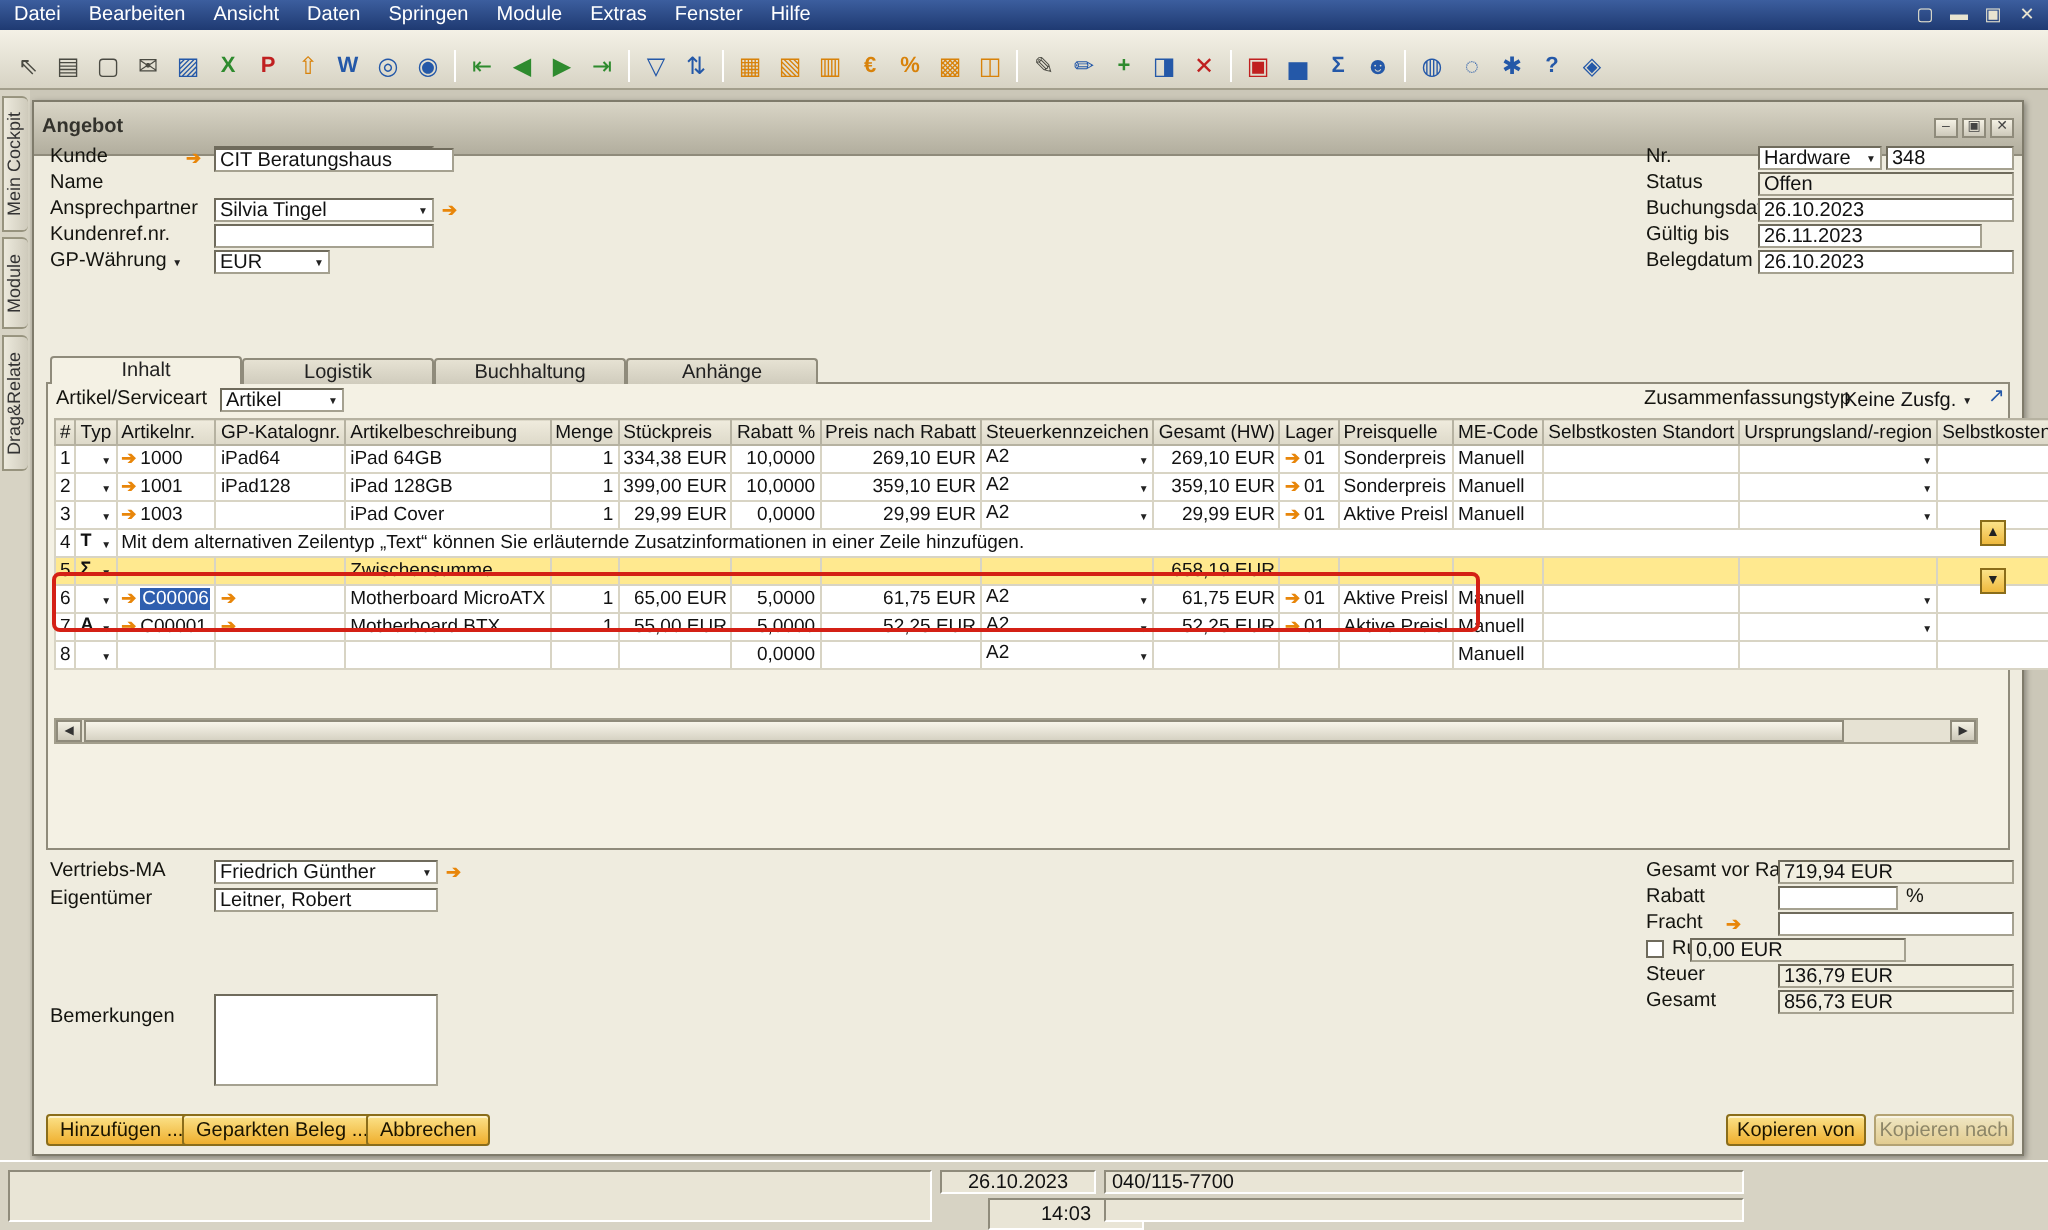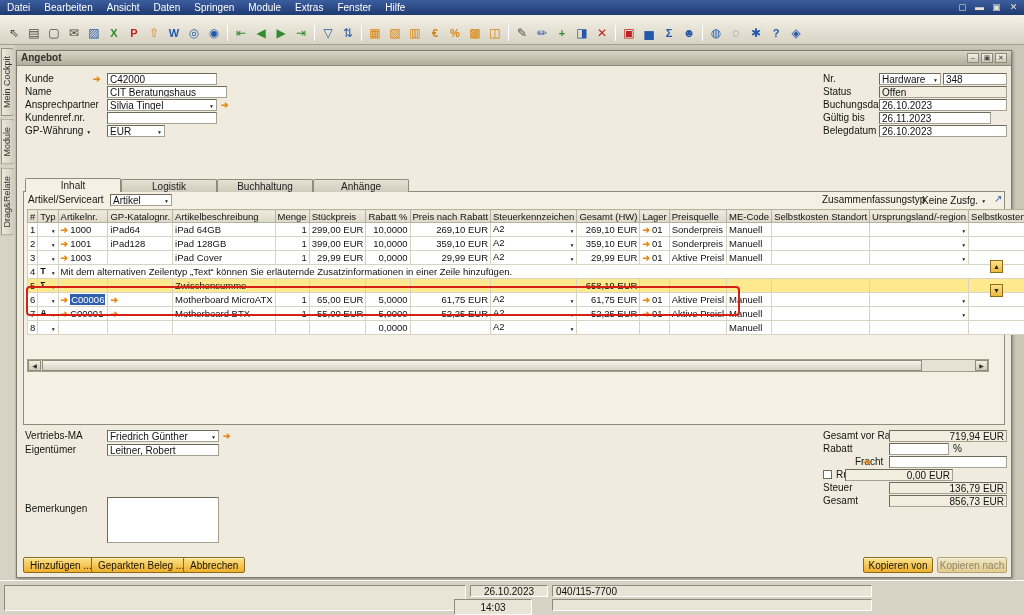--- a/index.html
+++ b/index.html
@@ -21,29 +21,29 @@
   .tb-icon.bold{font-weight:bold;font-size:11px;}
   .tb-icon.or{color:#D8820A}.tb-icon.gr{color:#2E8B2E}.tb-icon.bl{color:#2458A8}.tb-icon.rd{color:#C02020}
   .tb-sep{width:1px;height:16px;background:#A29E8C;border-right:1px solid #fff;margin:0 3px;}
 
   
   .sidebar{position:absolute;left:0;top:45px;width:15px;height:535px;background:#D7D3C4;}
   .side-tab{writing-mode:vertical-rl;transform:rotate(180deg);font-size:9px;color:#333;background:linear-gradient(90deg,#CFCBBC,#ECE9DC);border:1px solid #97937E;border-left:none;border-radius:3px 0 0 3px;margin:3px 0 3px 1px;padding:7px 0;width:13px;text-align:center;white-space:nowrap;}
 
   
   .window{position:absolute;left:16px;top:50px;width:996px;height:528px;background:#EFECDF;border:1px solid #7F7B6B;box-shadow:1px 1px 3px rgba(0,0,0,.35);}
-  .win-titlebar{height:15px;background:linear-gradient(#D9D5C6,#B2AE9E);display:flex;align-items:center;padding:0 4px;border-bottom:1px solid #8F8B7B;}
+  .win-titlebar{height:27px;background:linear-gradient(#D9D5C6,#B2AE9E);display:flex;align-items:center;padding:0 4px;border-bottom:1px solid #8F8B7B;}
   .win-title{font-size:10px;font-weight:bold;color:#33322C;flex:1;line-height:12px;}
   .win-btn{width:12px;height:10px;border:1px solid #8F8B7B;background:linear-gradient(#F4F1E4,#CDC9BA);font-size:7px;line-height:8px;text-align:center;margin-left:2px;color:#444;}
 
   
   .lbl{position:absolute;font-size:10px;height:12px;line-height:12px;white-space:nowrap;color:#14140f;}
   .fld{position:absolute;height:12px;background:#fff;border:1px solid #A5A190;border-top-color:#6F6B5C;border-left-color:#6F6B5C;font-size:10px;padding:0 2px;display:flex;align-items:center;overflow:hidden;white-space:nowrap;}
   .fld.ro{background:#F1EEE0;}
-  .fld.right{justify-content:flex-end;}
+  .fld.right{justify-content:flex-start;}
   .fld .dd{margin-left:auto;}
   .dd::before{content:"▼";font-size:5px;color:#222;}
   .dd{display:inline-block;line-height:10px;}
   .link-arrow::before{content:"➔";color:#E8860A;font-weight:bold;font-size:9px;}
   .link-arrow{display:inline-block;line-height:10px;}
   .abs{position:absolute;}
   .chk{position:absolute;width:9px;height:9px;background:#fff;border:1px solid #6F6B5C;}
   .flat-combo{position:absolute;display:flex;align-items:center;gap:3px;font-size:10px;height:12px;}
 
   
@@ -170,21 +170,21 @@
     <span class="win-btn">✕</span>
   </div>
 
   <div class="lbl" style="left:8px;top:22px">Kunde</div>
   <span class="link-arrow abs" style="left:76px;top:23px"></span>
   <div class="fld" style="left:90px;top:22px;width:110px">
       <span>C42000</span>
     </div>
 
   <div class="lbl" style="left:8px;top:35px">Name</div>
-  <div class="fld" style="left:90px;top:35px;width:120px">
+  <div class="fld" style="left:90px;top:23px;width:120px">
       <span>CIT Beratungshaus</span>
     </div>
 
   <div class="lbl" style="left:8px;top:48px">Ansprechpartner</div>
   <div class="fld" style="left:90px;top:48px;width:110px">
       <span>Silvia Tingel</span>
       <span class="dd"></span>
     </div>
   <span class="link-arrow abs" style="left:204px;top:49px"></span>
 
@@ -293,21 +293,21 @@
         <tbody>
           <tr>
             <td class="c">1</td>
             <td class="typ">
               <span class="dd"></span>
             </td>
             <td><span class="link-arrow"></span><span>1000</span></td>
             <td>iPad64</td>
             <td>iPad 64GB</td>
             <td class="r">1</td>
-            <td class="r">299,00 EUR</td>
+            <td class="r">334,38 EUR</td>
             <td class="r">10,0000</td>
             <td class="r">269,10 EUR</td>
             <td><span>A2</span><span class="dd" style="float: right; margin-top: 2px;"></span></td>
             <td class="r">269,10 EUR</td>
             <td><span class="link-arrow"></span>01</td>
             <td>Sonderpreis</td>
             <td>Manuell</td>
             <td></td>
             <td>
               <span class="dd" style="float: right; margin-top: 2px;"></span>
@@ -484,21 +484,21 @@
   <div class="fld ro right" style="left:872px;top:379px;width:118px">
       <span>719,94 EUR</span>
     </div>
 
   <div class="lbl" style="left:806px;top:392px">Rabatt</div>
   <div class="fld" style="left:872px;top:392px;width:60px">
       <span></span>
     </div>
   <div class="lbl" style="left:936px;top:392px">%</div>
 
-  <div class="lbl" style="left:838px;top:405px">Fracht</div>
+  <div class="lbl" style="left:806px;top:405px">Fracht</div>
   <span class="link-arrow abs" style="left:846px;top:406px"></span>
   <div class="fld" style="left:872px;top:405px;width:118px">
       <span></span>
     </div>
 
   <div class="chk" style="left:806px;top:419px"></div>
   <div class="lbl" style="left:819px;top:418px">Rundung</div>
   <div class="fld ro right" style="left:828px;top:418px;width:108px">
       <span>0,00 EUR</span>
     </div>
@@ -516,17 +516,17 @@
   <div class="gbtn" style="left:6px;top:506px">Hinzufügen ...</div>
   <div class="gbtn" style="left:74px;top:506px">Geparkten Beleg ...</div>
   <div class="gbtn" style="left:166px;top:506px">Abbrechen</div>
   <div class="gbtn" style="left:846px;top:506px;width:70px">Kopieren von</div>
   <div class="gbtn disabled" style="left:920px;top:506px;width:70px">Kopieren nach</div>
 </div>
 
 <div class="statusbar">
   <div class="sb-field" style="left:4px;top:4px;width:462px;height:26px"></div>
   <div class="sb-field" style="left:470px;top:4px;width:78px;height:12px;justify-content:center">26.10.2023</div>
-  <div class="sb-field" style="left:454px;top:18px;width:78px;height:16px;justify-content:center">14:03</div>
+  <div class="sb-field" style="left:494px;top:18px;width:78px;height:16px;justify-content:center">14:03</div>
   <div class="sb-field" style="left:552px;top:4px;width:320px;height:12px">040/115-7700</div>
   <div class="sb-field" style="left:552px;top:18px;width:320px;height:12px"></div>
 
 </div>
 
 </body></html>

